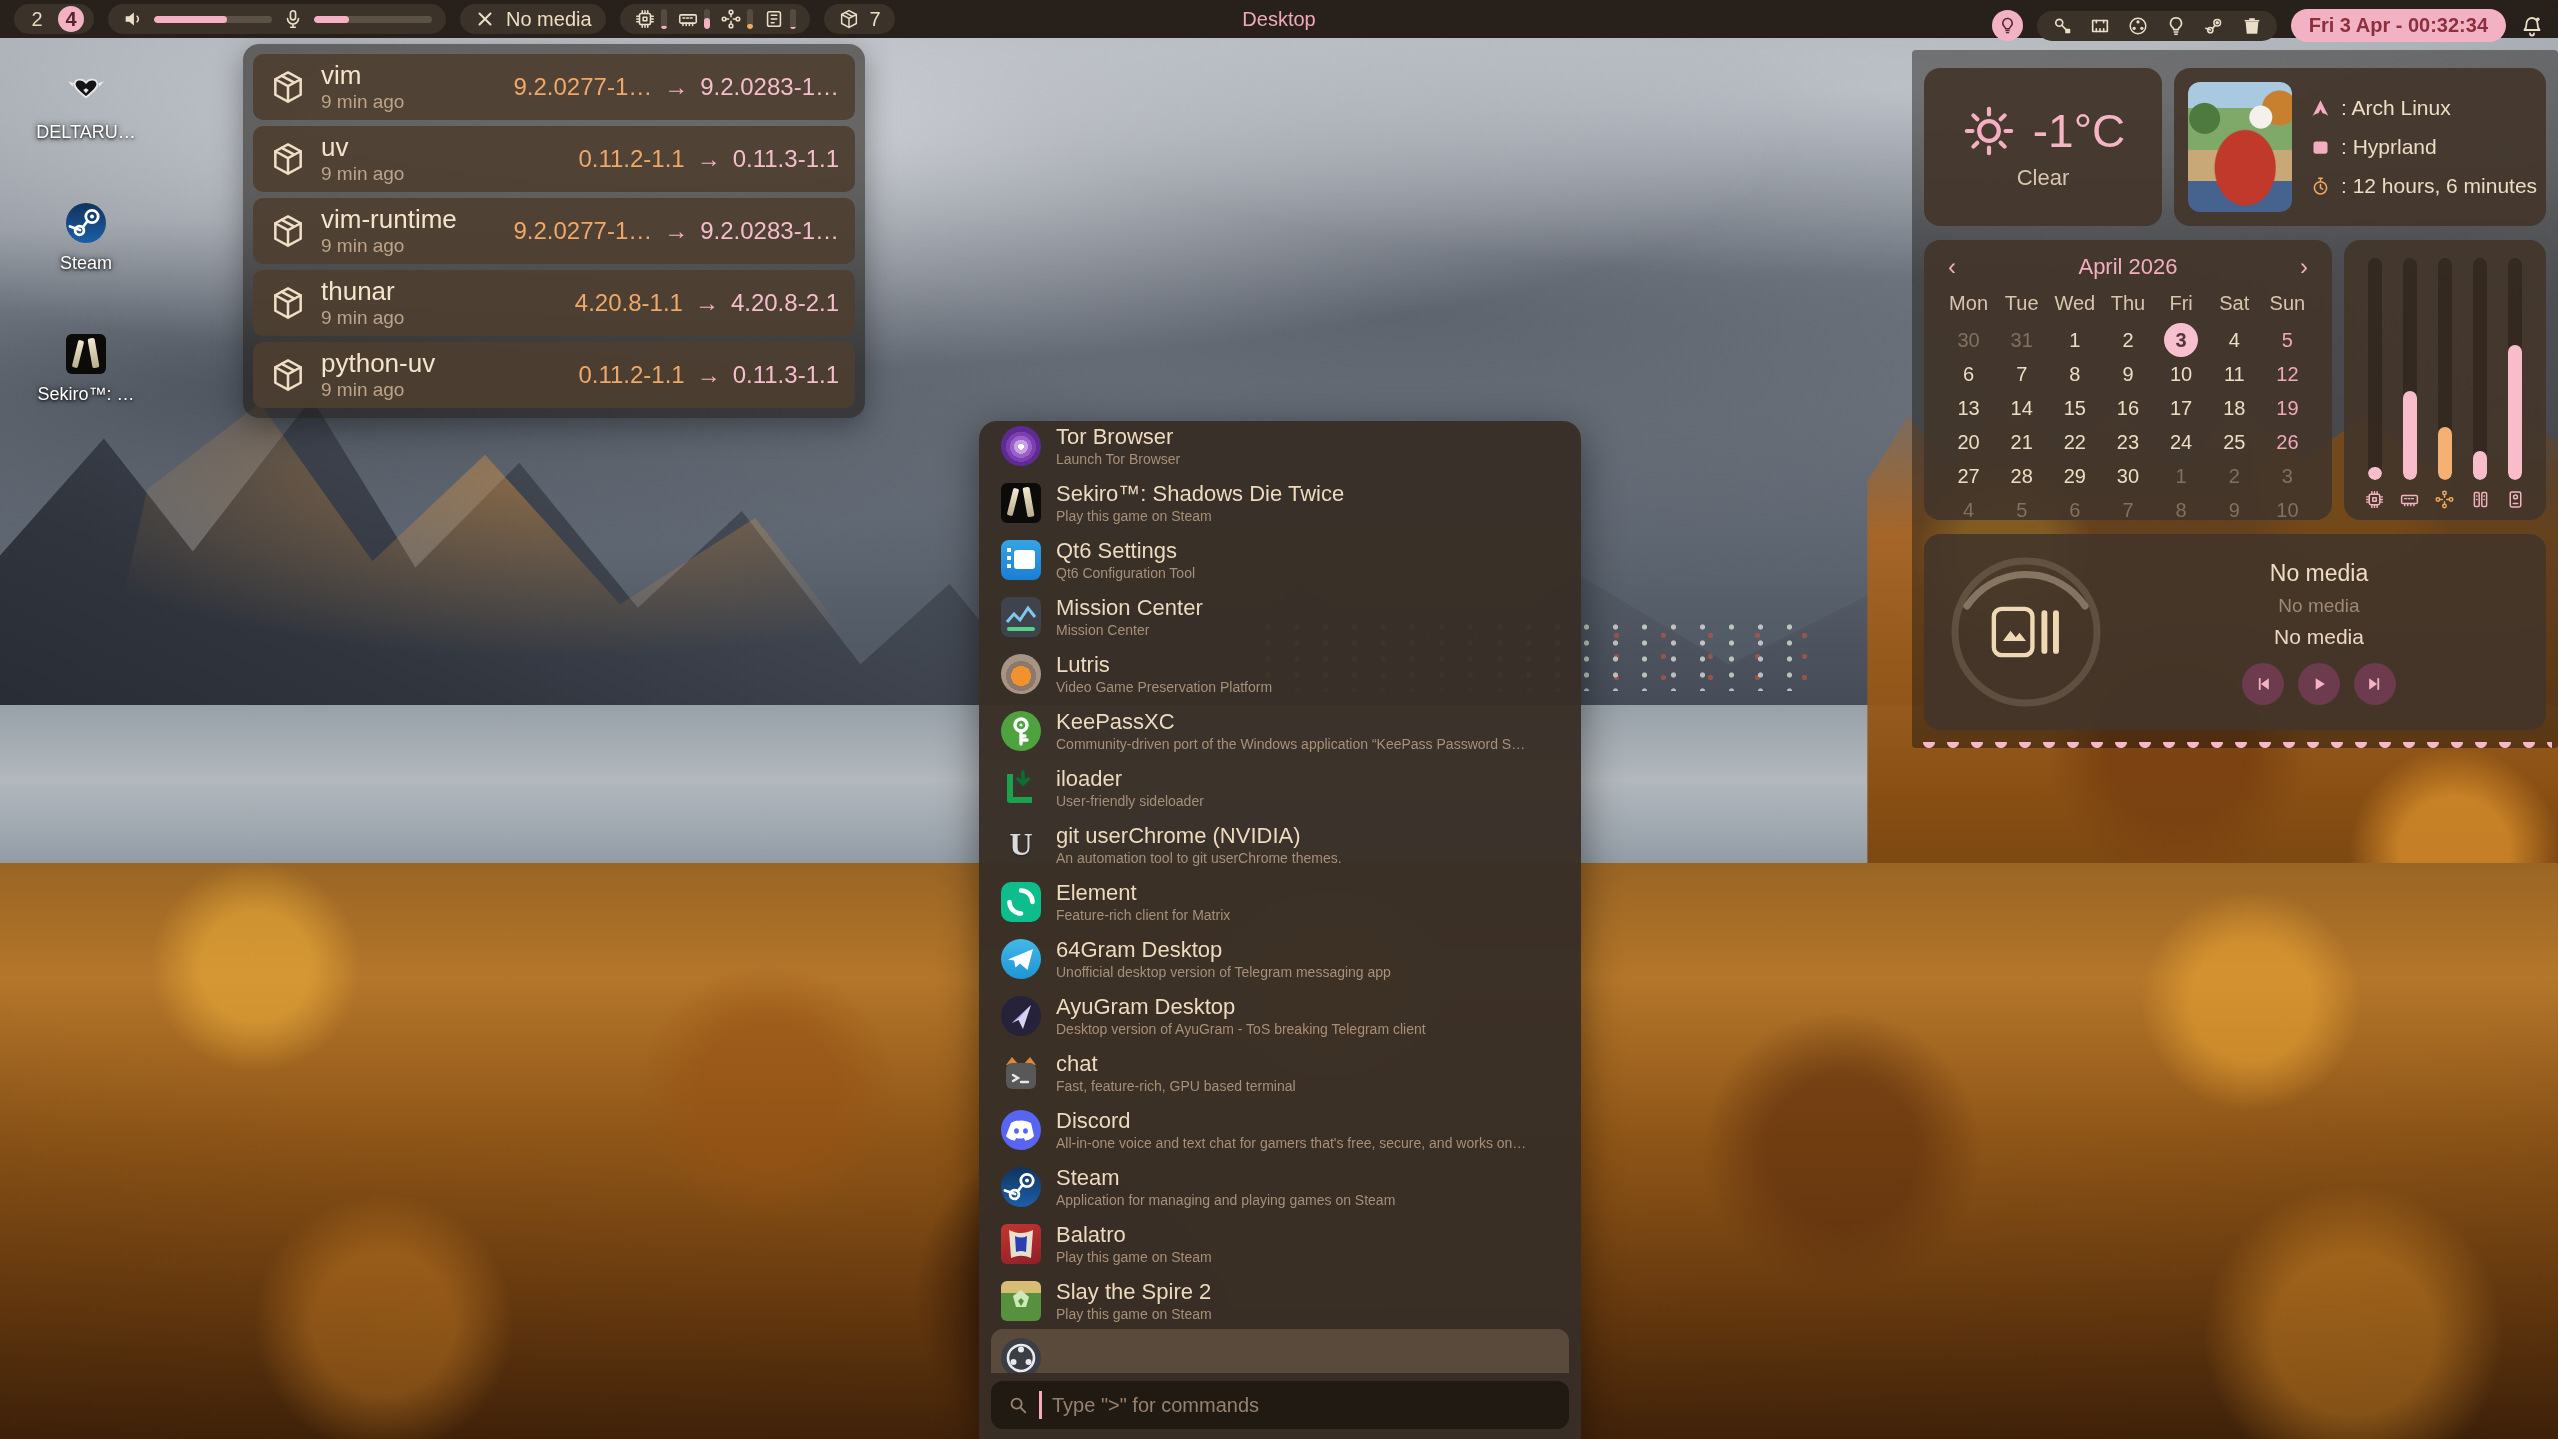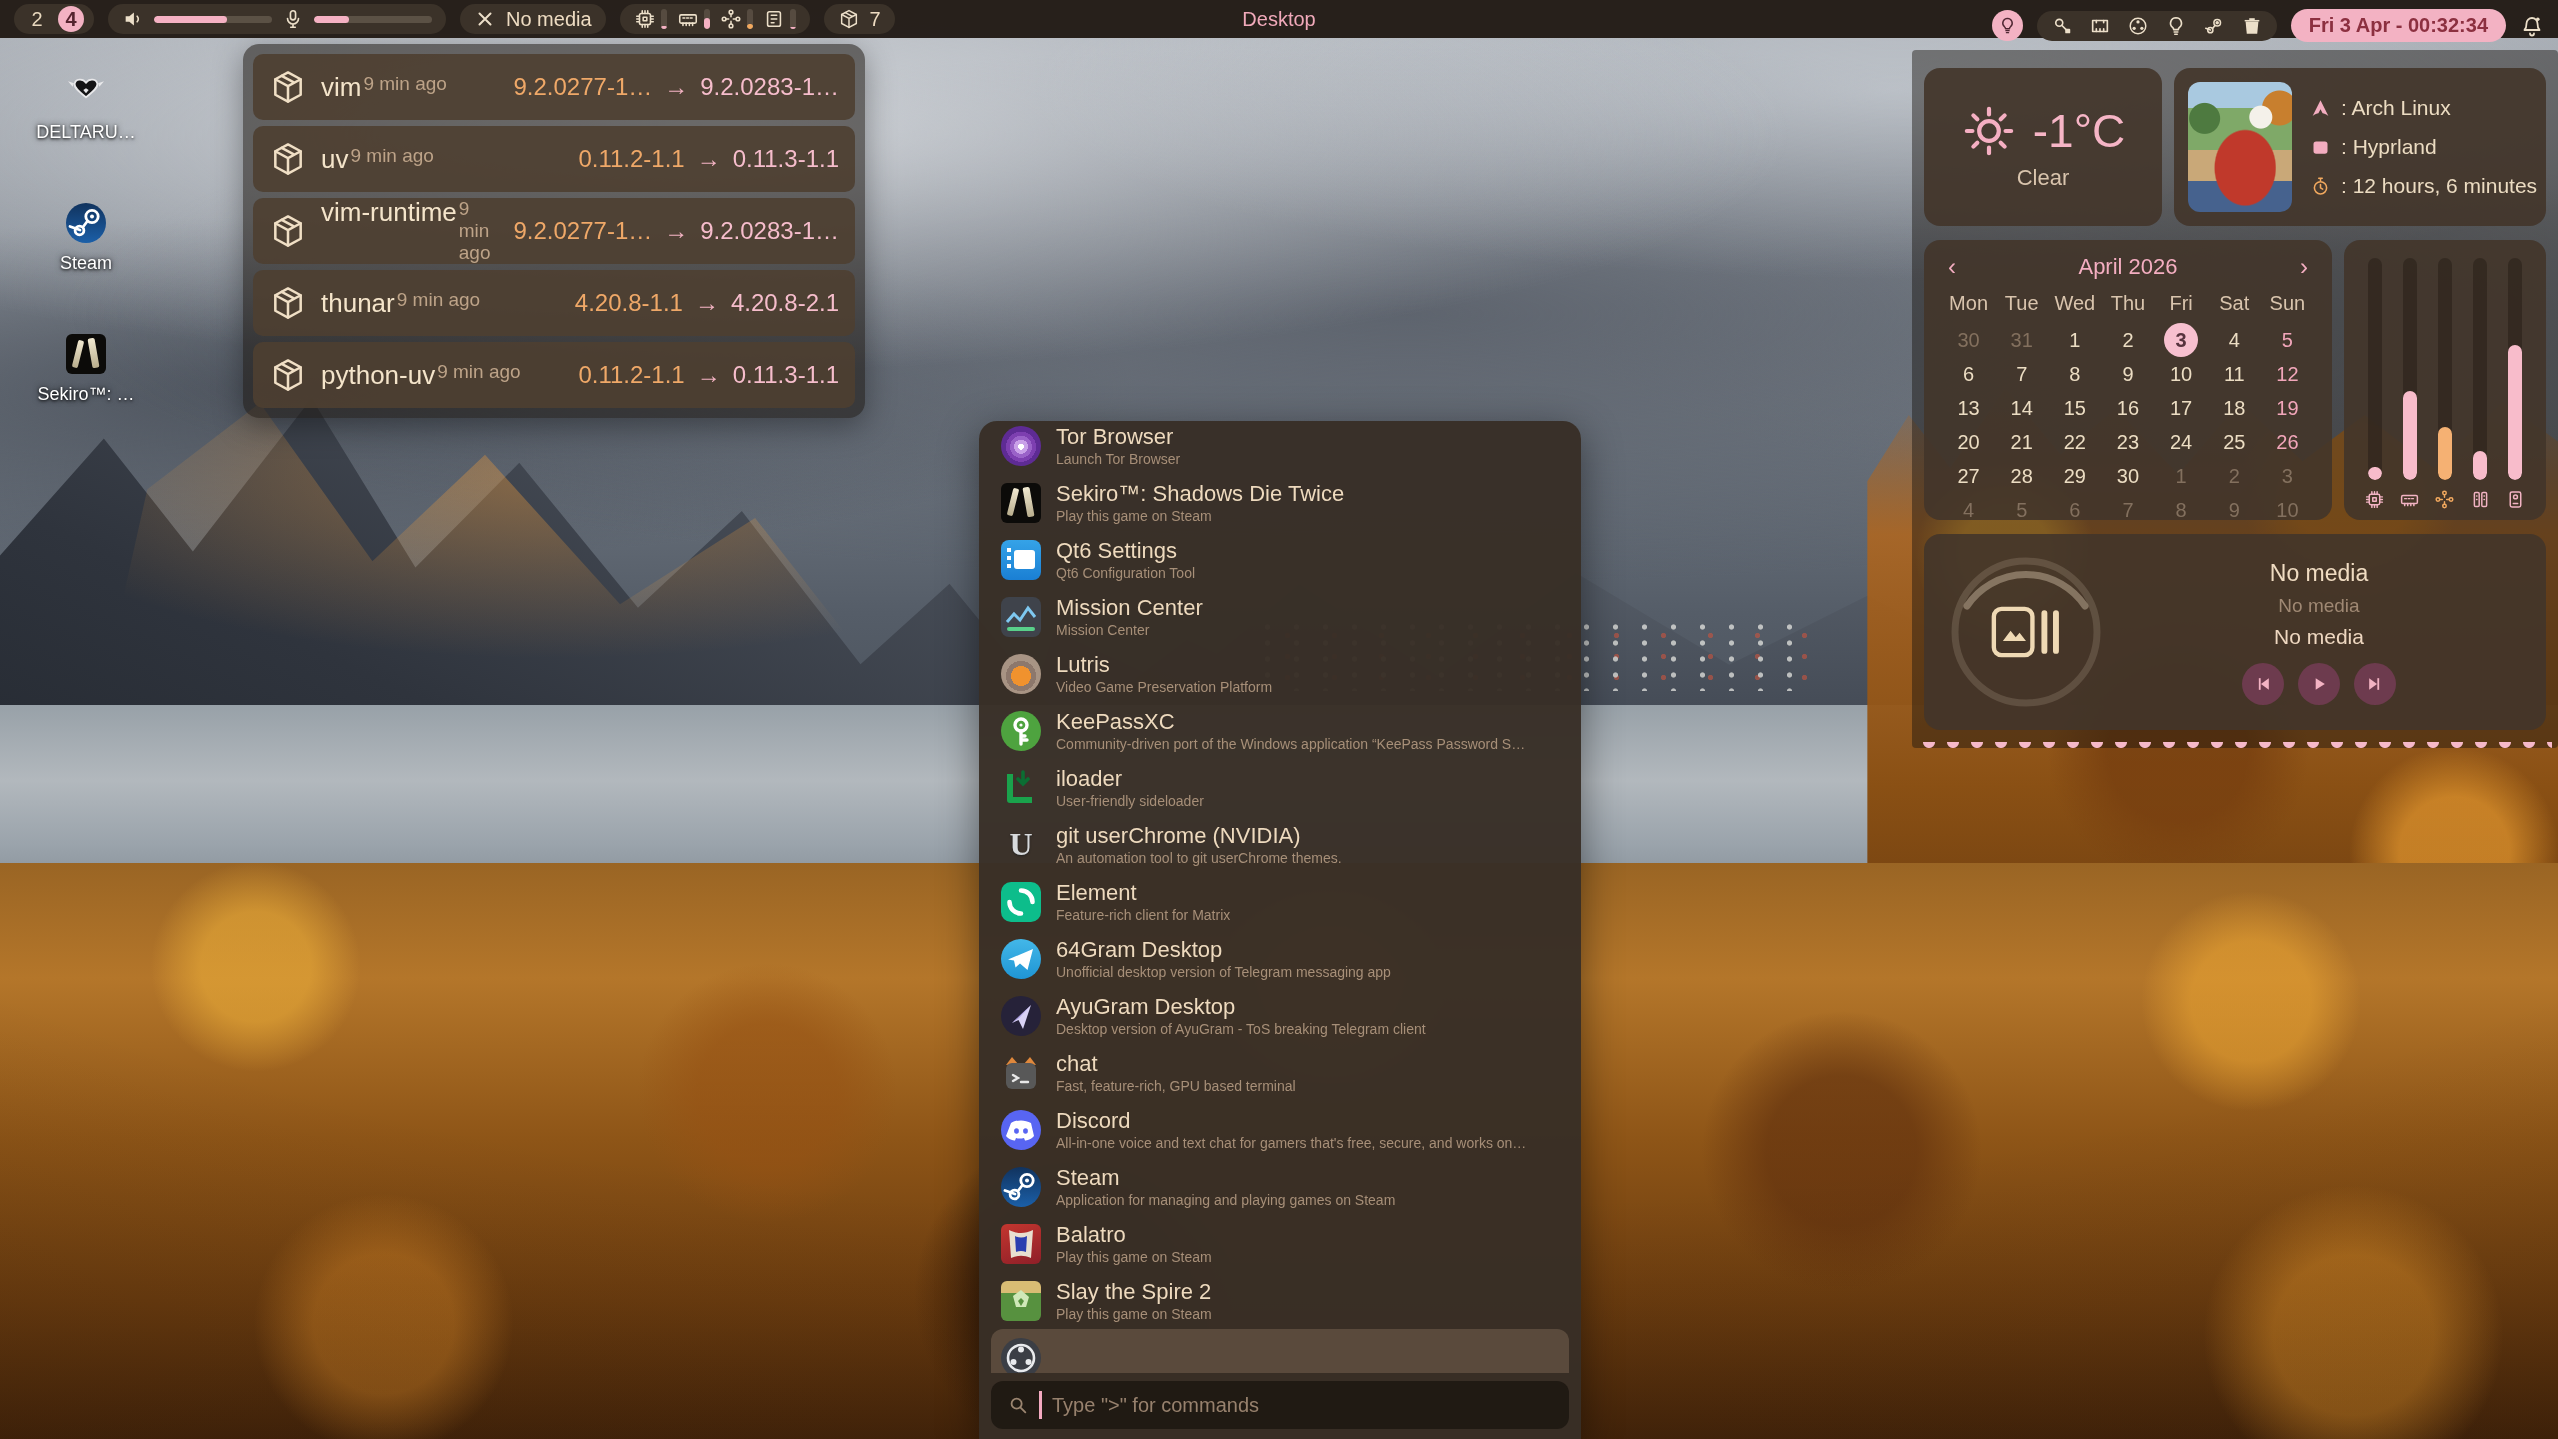--- a/index.html
+++ b/index.html
@@ -84,21 +84,21 @@
   .dicon { width:60px; height:60px; position:relative; display:flex; align-items:center; justify-content:center; border-radius:10px; overflow:hidden; }
   .dicon svg { width:100%; height:100%; }
   .dlabel { color:#fff; font-size:18px; text-shadow:0 1px 3px rgba(0,0,0,.9),0 0 6px rgba(0,0,0,.7); }
 
   
   #updates-panel { position:absolute; left:243px; top:44px; width:622px; background:rgba(26,20,15,.55);
     border-radius:16px; padding:10px; display:flex; flex-direction:column; gap:6px; z-index:10; box-shadow:0 8px 30px rgba(0,0,0,.35); }
   .upd-row { background:rgba(78,63,49,.9); border-radius:10px; height:66px; display:flex; align-items:center; padding:0 16px; gap:14px; }
   .upd-icon { width:38px; height:38px; color:#f0dfc5; flex:none; }
   .upd-icon svg { width:100%; height:100%; }
-  .upd-names { display:flex; flex-direction:row; gap:2px; min-width:0; }
+  .upd-names { display:flex; flex-direction:column; gap:2px; min-width:0; }
   .upd-name { color:#f4e4ca; font-size:26px; line-height:1.1; white-space:nowrap; }
   .upd-time { color:#bda388; font-size:19px; }
   .upd-ver { margin-left:auto; font-size:24px; white-space:nowrap; display:flex; gap:12px; align-items:center; }
   .v-old { color:#efa868; } .v-arrow { color:#f3b3c3; } .v-new { color:#f6bdcc; }
 
   
   #launcher { position:absolute; left:979px; top:421px; width:602px; height:1018px; background:rgba(56,46,38,.97);
     border-radius:18px 18px 0 0; padding:8px 12px 10px; display:flex; flex-direction:column; overflow:hidden; z-index:20;
     box-shadow:0 10px 40px rgba(0,0,0,.45); }
   #app-list { flex:1; display:flex; flex-direction:column; margin-top:-12px; overflow:hidden; }

